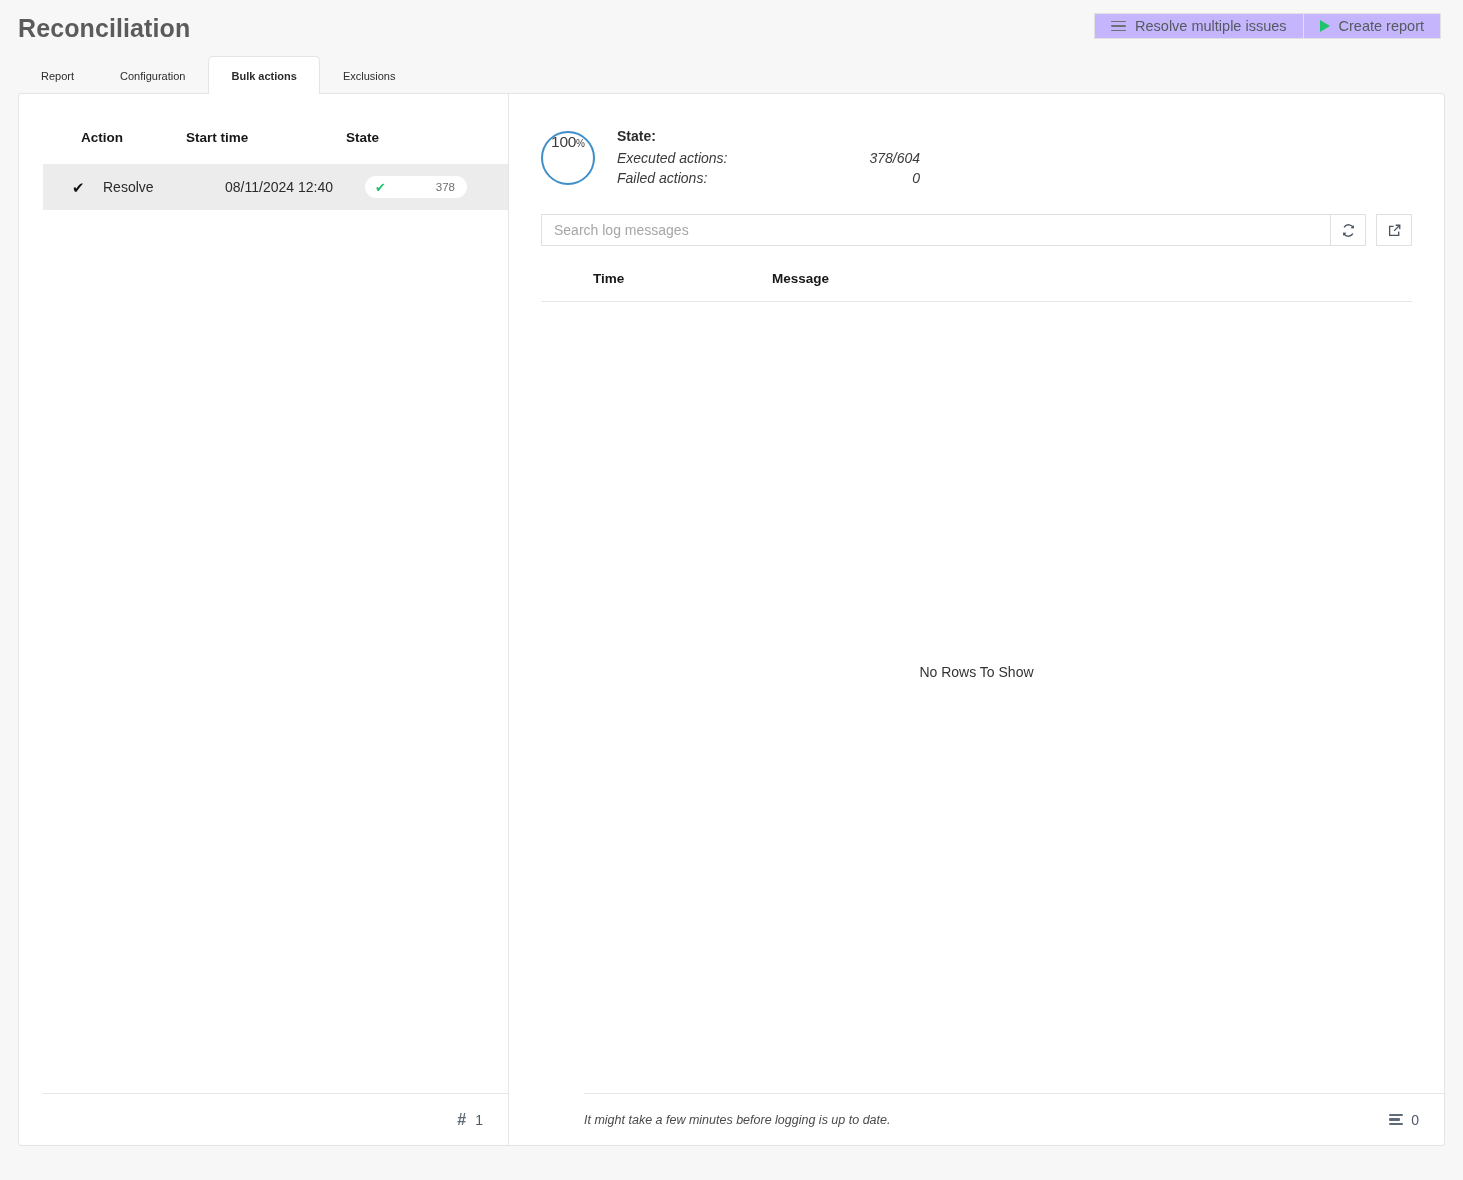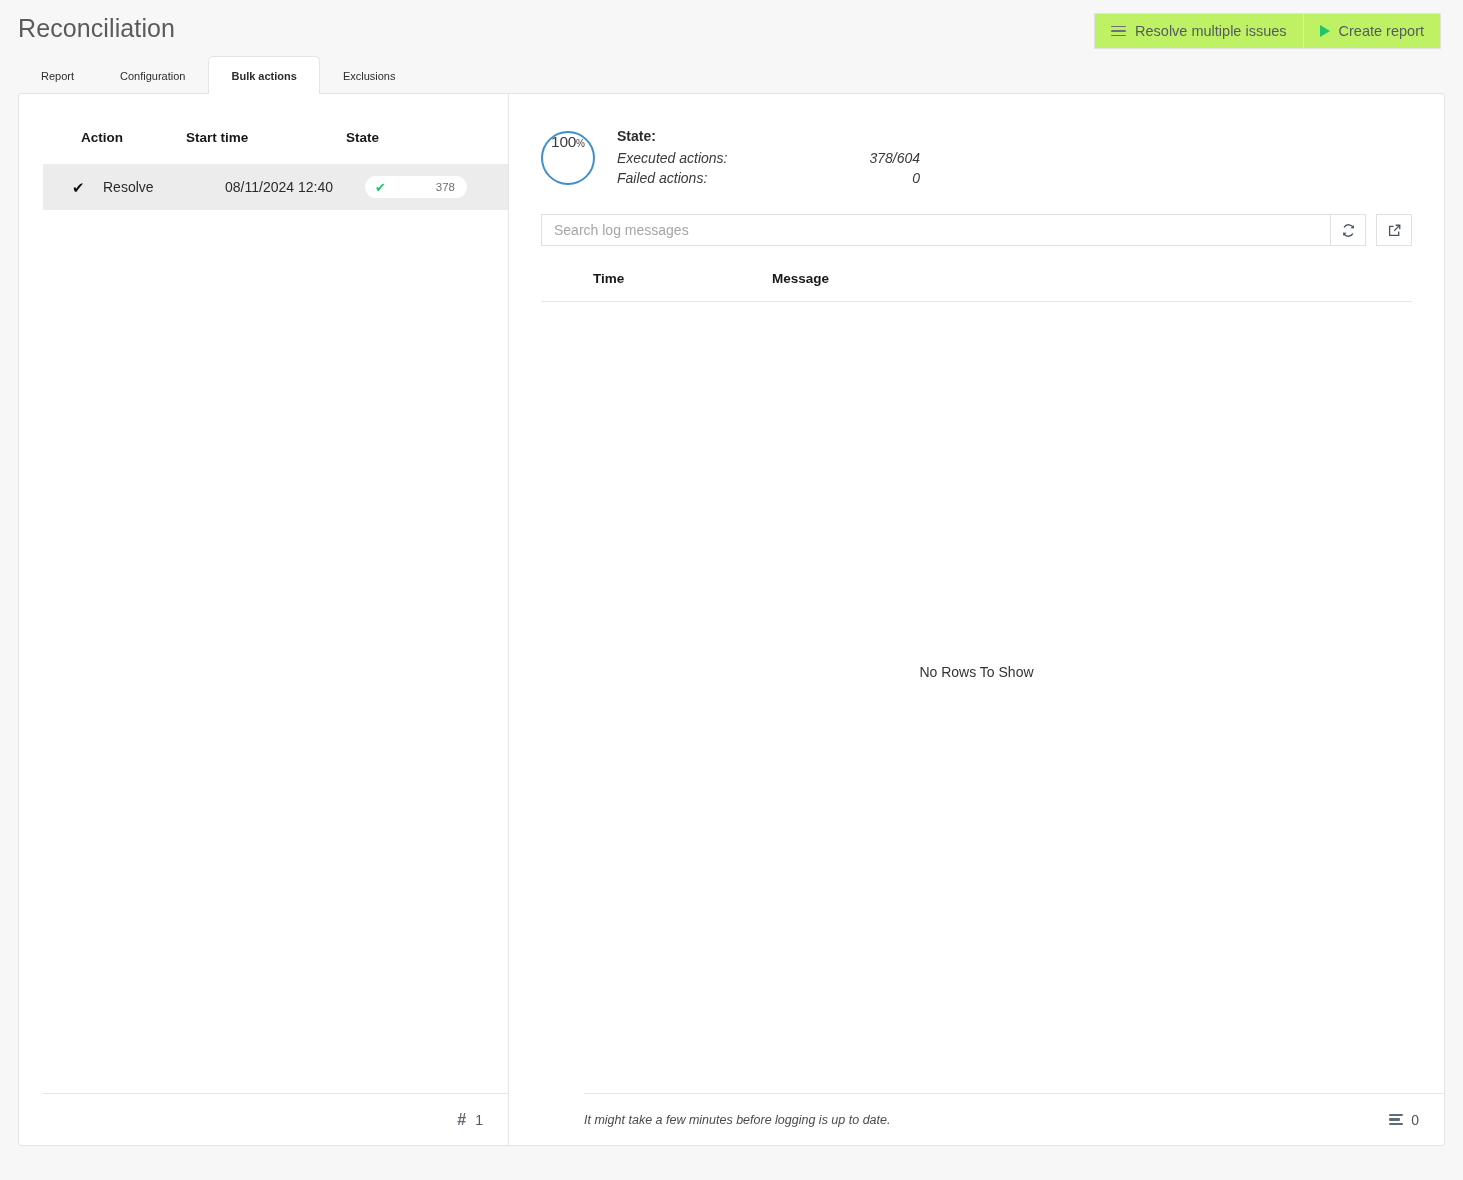--- a/index.html
+++ b/index.html
@@ -20,38 +20,38 @@
 
   
   .page-header {
     position: absolute;
     left: 0; top: 0; width: 1463px; height: 58px;
   }
   .page-title {
     position: absolute;
     left: 18px; top: 14px;
     font-size: 25px;
-    font-weight: 400;
+    font-weight: 700;
     color: #5b5b5b;
     letter-spacing: 0.1px;
     white-space: nowrap;
   }
   .header-actions {
     position: absolute;
     right: 22px; top: 13px;
     display: flex;
     align-items: stretch;
   }
   .hdr-btn {
     display: flex;
     align-items: center;
     gap: 9px;
-    height: 36px;
+    height: 26px;
     padding: 0 16px;
-    background: #bef264;
+    background: #c4b5fd;
     border: 1px solid #e2e2e2;
     font-size: 14.5px;
     color: #555b60;
     cursor: pointer;
     white-space: nowrap;
     font-family: "Liberation Sans", sans-serif;
   }
   .hdr-btn + .hdr-btn { border-left: none; }
 
   .icon-hamburger {

